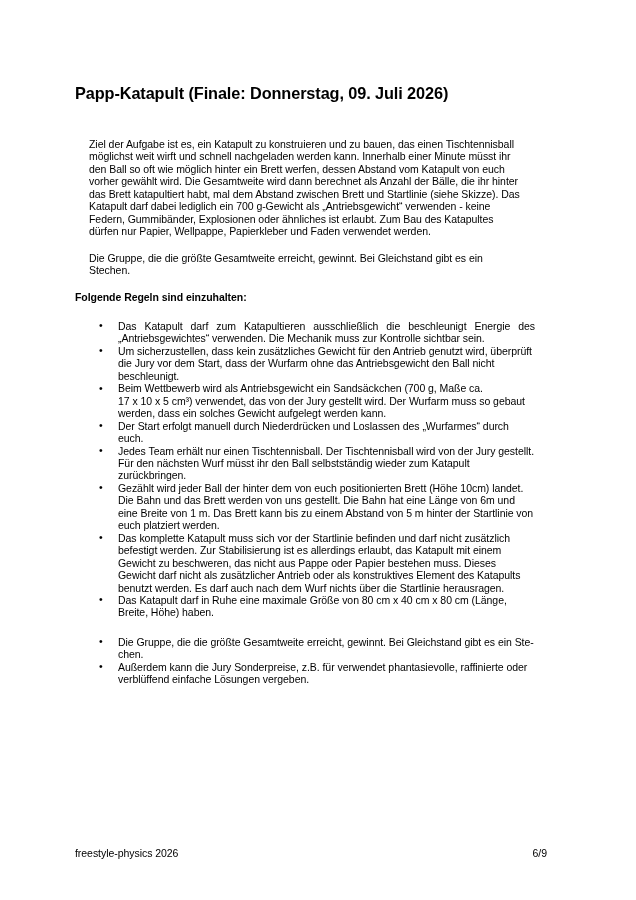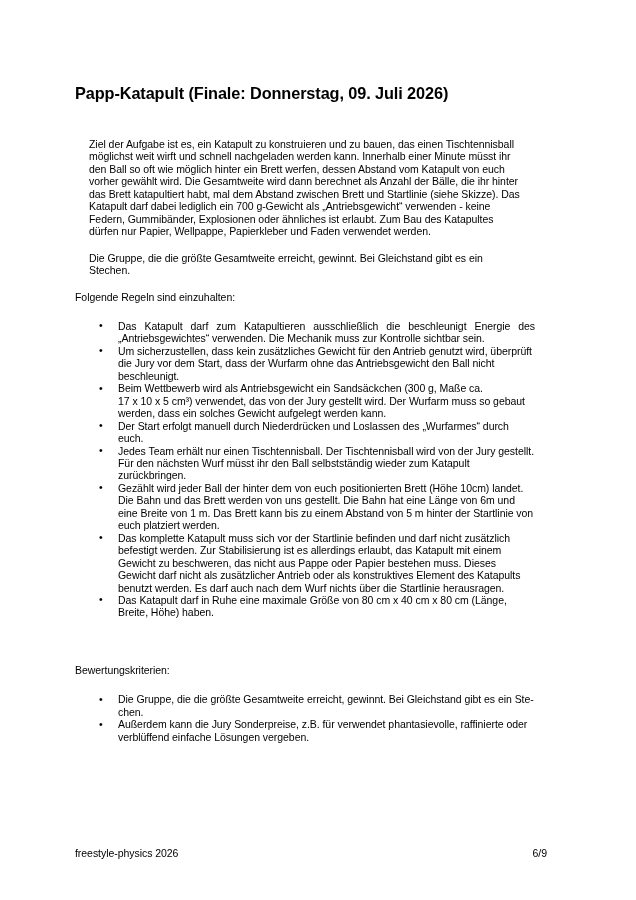--- a/index.html
+++ b/index.html
@@ -37,21 +37,21 @@
   }
   .para {
     margin: 14px;
     white-space: pre-line;
     text-align: left;
   }
   .p-intro-1 { margin-top: 35px; }
   .p-intro-2 { margin-top: 12px; }
   .heading {
     margin: 0;
-    font-weight: normal;
+    font-weight: bold;
   }
   .h-rules { margin-top: 13px; }
   .h-criteria { margin-top: 45px; }
   ul.bullets {
     list-style: none;
     margin: 17px 0 0 0;
     padding: 0;
   }
   ul.bullets li {
     position: relative;
@@ -83,30 +83,29 @@
   <div class="content">
     <h1 class="title">Papp-Katapult (Finale: Donnerstag, 09. Juli 2026)</h1>
 
     <p class="para p-intro-1">Ziel der Aufgabe ist es, ein Katapult zu konstruieren und zu bauen, das einen Tischtennisball möglichst weit wirft und schnell nachgeladen werden kann. Innerhalb einer Minute müsst ihr den Ball so oft wie möglich hinter ein Brett werfen, dessen Abstand vom Katapult von euch vorher gewählt wird. Die Gesamtweite wird dann berechnet als Anzahl der Bälle, die ihr hin­ter das Brett katapultiert habt, mal dem Abstand zwischen Brett und Startlinie (siehe Skizze). Das Katapult darf dabei lediglich ein 700 g-Gewicht als „Antriebsgewicht“ verwenden - keine Federn, Gummibänder, Explosionen oder ähnliches ist erlaubt. Zum Bau des Katapultes dürfen nur Papier, Wellpappe, Papierkleber und Faden verwendet werden.</p>
     <p class="para p-intro-2">Die Gruppe, die die größte Gesamtweite erreicht, gewinnt. Bei Gleichstand gibt es ein Stechen.</p>
 
     <h2 class="heading h-rules">Folgende Regeln sind einzuhalten:</h2>
     <ul class="bullets rules">
         <li class="justify"><span class="dot">•</span><span>Das Katapult darf zum Katapultieren ausschließlich die beschleunigt Energie des „Antriebsgewichtes“ verwenden. Die Mechanik muss zur Kontrolle sichtbar sein.</span></li>
         <li><span class="dot">•</span><span>Um sicherzustellen, dass kein zusätzliches Gewicht für den Antrieb genutzt wird, überprüft die Jury vor dem Start, dass der Wurfarm ohne das Antriebsgewicht den Ball nicht beschleunigt.</span></li>
-        <li><span class="dot">•</span><span>Beim Wettbewerb wird als Antriebsgewicht ein Sandsäckchen (300 g, Maße ca.
+        <li><span class="dot">•</span><span>Beim Wettbewerb wird als Antriebsgewicht ein Sandsäckchen (700 g, Maße ca.
 17 x 10 x 5 cm³) verwendet, das von der Jury gestellt wird. Der Wurfarm muss so gebaut wer­den, dass ein solches Gewicht aufgelegt werden kann.</span></li>
         <li><span class="dot">•</span><span>Der Start erfolgt manuell durch Niederdrücken und Loslassen des „Wurfarmes“ durch euch.</span></li>
         <li><span class="dot">•</span><span>Jedes Team erhält nur einen Tischtennisball. Der Tischtennisball wird von der Jury gestellt. Für den nächsten Wurf müsst ihr den Ball selbstständig wieder zum Katapult zurückbringen.</span></li>
         <li><span class="dot">•</span><span>Gezählt wird jeder Ball der hinter dem von euch positionierten Brett (Höhe 10cm) landet. Die Bahn und das Brett werden von uns gestellt. Die Bahn hat eine Länge von 6m und eine Breite von 1 m. Das Brett kann bis zu einem Abstand von 5 m hinter der Startlinie von euch platziert werden.</span></li>
         <li><span class="dot">•</span><span>Das komplette Katapult muss sich vor der Startlinie befinden und darf nicht zusätzlich befestigt werden. Zur Stabilisierung ist es allerdings erlaubt, das Katapult mit einem Gewicht zu beschweren, das nicht aus Pappe oder Papier bestehen muss. Dieses Gewicht darf nicht als zusätzlicher Antrieb oder als konstruktives Element des Katapults benutzt werden. Es darf auch nach dem Wurf nichts über die Startlinie herausragen.</span></li>
         <li><span class="dot">•</span><span>Das Katapult darf in Ruhe eine maximale Größe von 80 cm x 40 cm x 80 cm (Länge, Breite, Höhe) haben.</span></li>
       </ul>
 
-    <h2 class="heading h-criteria">Bewertungskriterien:</h2>
     <ul class="bullets criteria">
         <li><span class="dot">•</span><span>Die Gruppe, die die größte Gesamtweite erreicht, gewinnt. Bei Gleichstand gibt es ein Ste­chen.</span></li>
         <li><span class="dot">•</span><span>Außerdem kann die Jury </span><span class="b">Sonderpreise</span><span>, z.B. für verwendet phantasievolle, raffinierte oder verblüffend einfache Lösungen vergeben.</span></li>
       </ul>
   </div>
 
   <div class="footer">
     <span>freestyle-physics 2026</span>
     <span>6/9</span>
   </div>

